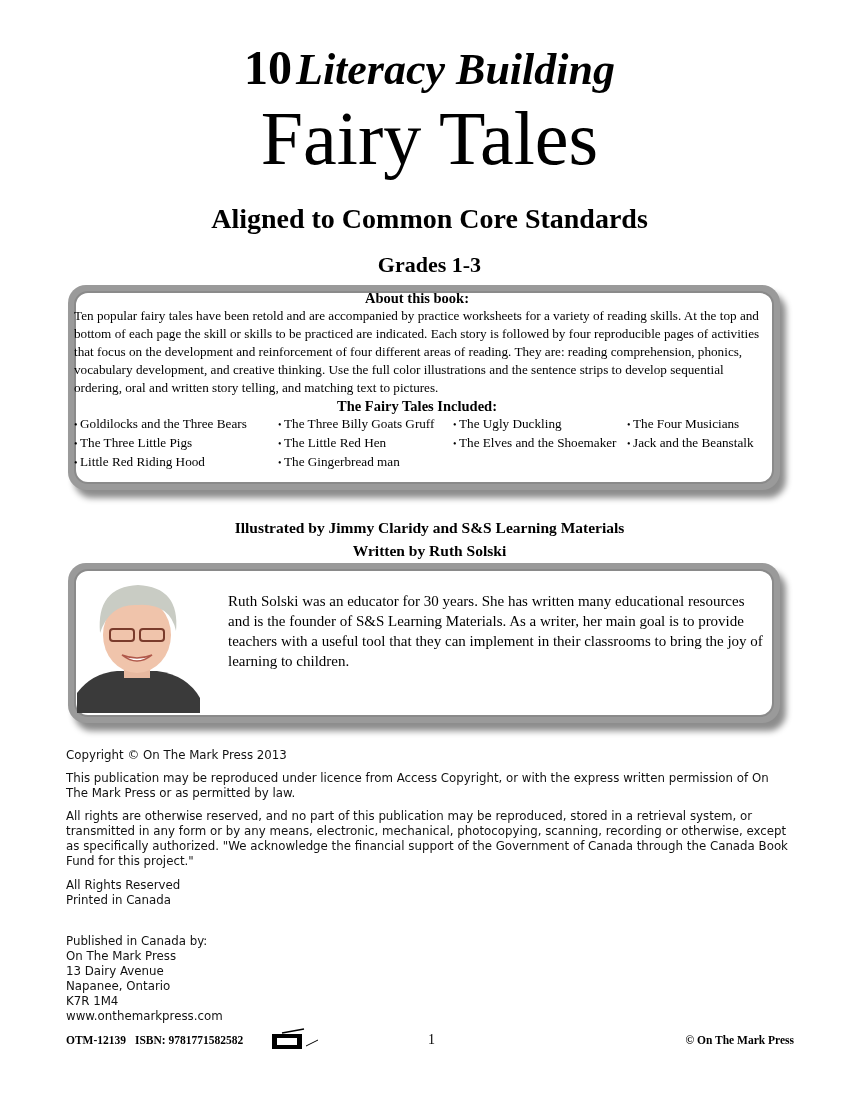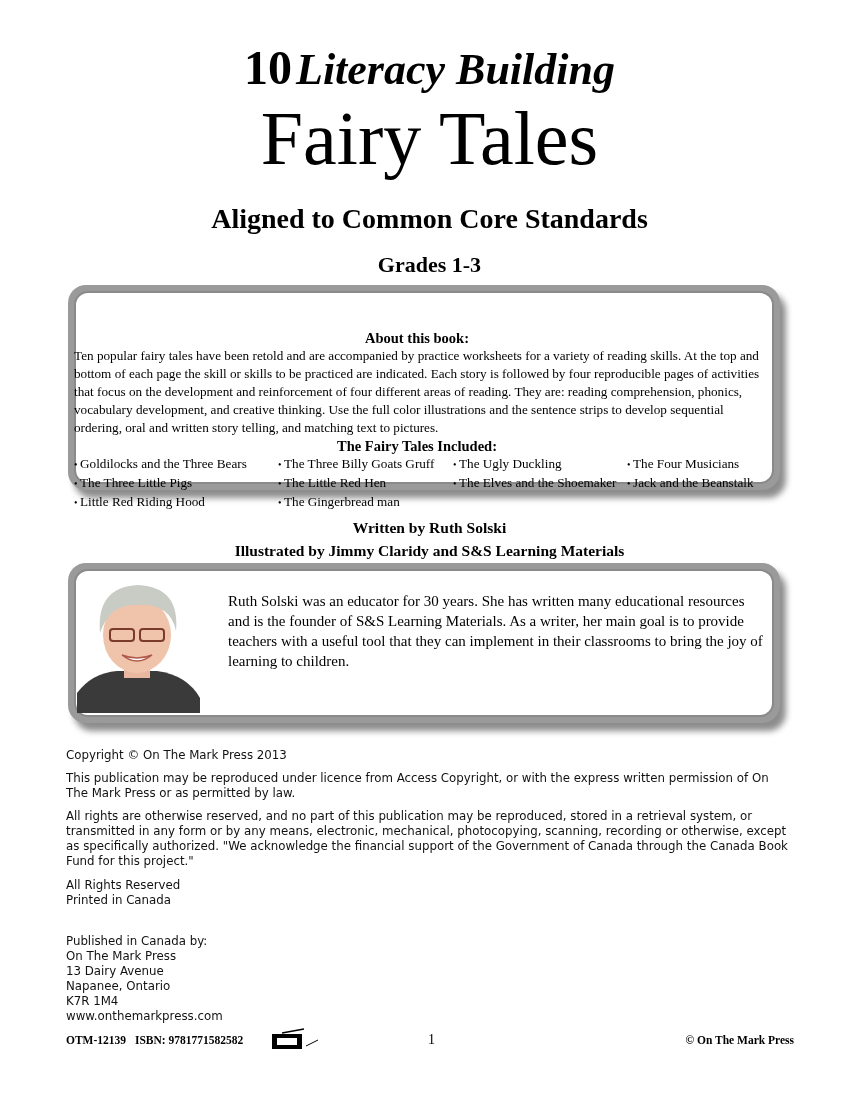--- a/index.html
+++ b/index.html
@@ -11,21 +11,21 @@
   .title-line1 .num { font-size: 48px; }
   .title-line1 .ital { font-size: 44px; font-style: italic; }
   .title-main { position: absolute; top: 100px; left: 0; width: 859px; text-align: center; font-size: 76px; font-weight: normal; line-height: 1; }
   .subtitle { position: absolute; top: 203px; left: 0; width: 859px; text-align: center; font-size: 28px; font-weight: bold; }
   .grades { position: absolute; top: 252px; left: 0; width: 859px; text-align: center; font-size: 22px; font-weight: bold; }
 
   .frame { position: absolute; border-radius: 18px; background: #9a9a9a; box-shadow: 6px 8px 6px rgba(0,0,0,0.45); }
   .frame .inner { position: absolute; left: 6px; top: 6px; right: 6px; bottom: 6px; border-radius: 14px; background: #fff; border: 2px solid #8a8a8a; box-sizing: border-box; }
 
   .about-book { left: 68px; top: 285px; width: 712px; height: 205px; }
-  .about-book .content { position: absolute; left: 6px; top: 4px; right: 20px; font-size: 13.2px; line-height: 18px; margin-top: 40px; }
+  .about-book .content { position: absolute; left: 6px; top: 4px; right: 20px; font-size: 13.2px; line-height: 18px; }
   .h-center { text-align: center; font-weight: bold; font-size: 14.5px; }
   .tales-grid { display: grid; grid-template-columns: 204px 175px 174px 140px; font-size: 13.2px; line-height: 18px; }
   .tales-grid span::before { content: "\2022  "; font-size: 10px; }
 
   .credits { position: absolute; top: 516px; left: 0; width: 859px; text-align: center; font-weight: bold; font-size: 15.5px; line-height: 23px; }
 
   .about-author { left: 68px; top: 563px; width: 712px; height: 160px; }
   .photo { position: absolute; left: 4px; top: 10px; width: 130px; height: 140px; }
   .author-text { position: absolute; left: 160px; top: 28px; width: 540px; font-size: 15px; line-height: 20px; }
 
@@ -58,22 +58,22 @@
       <span>The Little Red Hen</span>
       <span>The Elves and the Shoemaker</span>
       <span>Jack and the Beanstalk</span>
       <span>Little Red Riding Hood</span>
       <span>The Gingerbread man</span>
     </div>
   </div>
 </div>
 
 <div class="credits serif">
+  <div>Illustrated by Jimmy Claridy and S&amp;S Learning Materials</div>
   <div>Written by Ruth Solski</div>
-  <div>Illustrated by Jimmy Claridy and S&amp;S Learning Materials</div>
 </div>
 
 <div class="frame about-author">
   <div class="inner"></div>
   <svg class="photo" viewBox="0 0 130 140">
     <path d="M5 140 L5 120 Q20 100 45 98 L85 98 Q115 102 128 125 L128 140 Z" fill="#3a3a3a"></path>
     <rect x="52" y="85" width="26" height="20" fill="#e8b9a0"></rect>
     <ellipse cx="65" cy="62" rx="34" ry="38" fill="#f0c4ab"></ellipse>
     <path d="M28 60 Q24 14 66 12 Q108 14 104 58 Q98 30 66 32 Q38 30 28 60 Z" fill="#c9ccc4"></path>
     <rect x="38" y="56" width="24" height="12" rx="3" fill="none" stroke="#7a3b2b" stroke-width="2"></rect>

